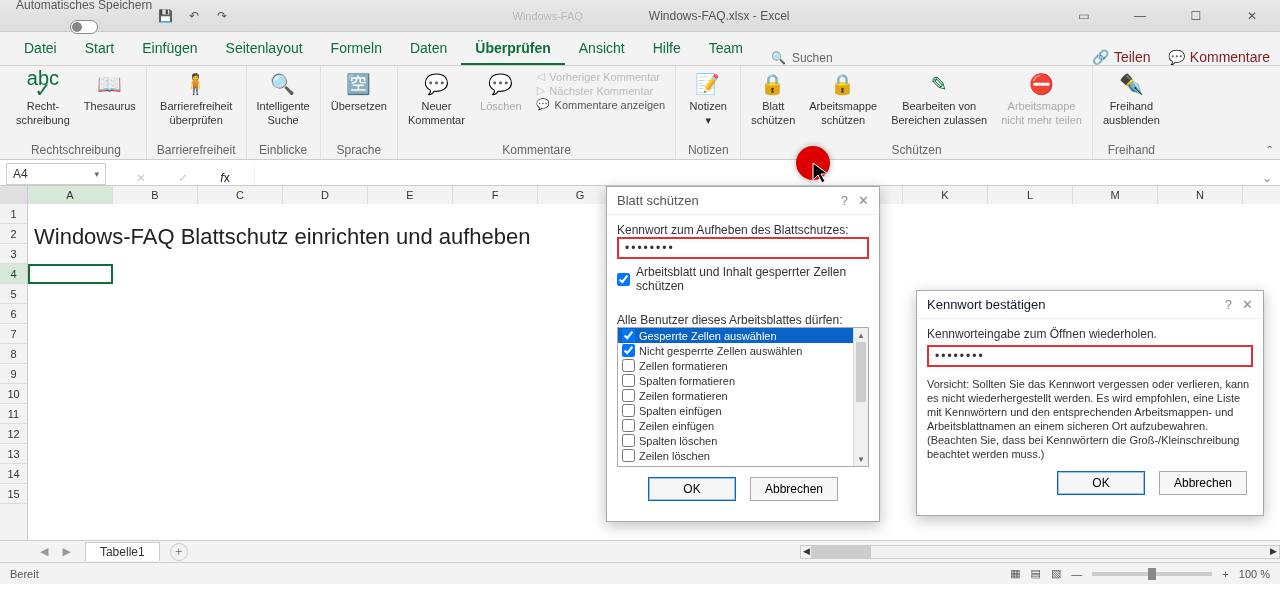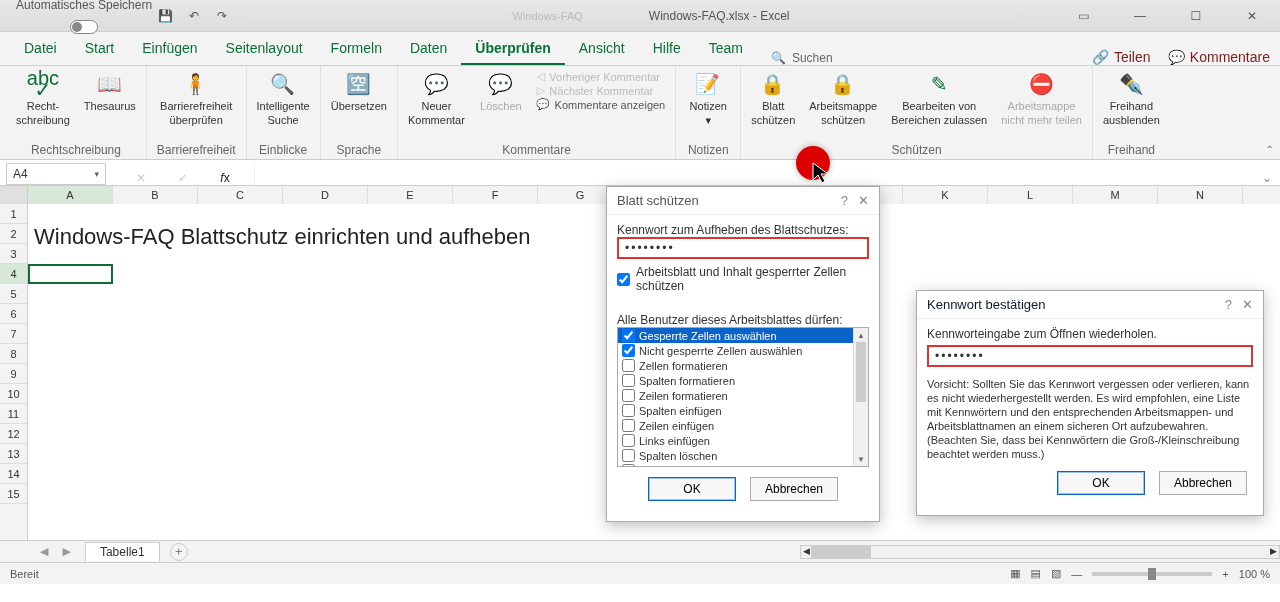--- a/index.html
+++ b/index.html
@@ -363,24 +363,20 @@
       <div class="item">
           <input type="checkbox" style="">
           <span>Spalten einfügen</span>
         </div>
       <div class="item">
           <input type="checkbox" style="">
           <span>Zeilen einfügen</span>
         </div>
       <div class="item">
           <input type="checkbox" style="">
-          <span>Links einfügen</span>
-        </div>
-      <div class="item">
-          <input type="checkbox" style="">
           <span>Spalten löschen</span>
         </div>
       <div class="item">
           <input type="checkbox" style="">
           <span>Zeilen löschen</span>
         </div>
       <div class="scrollbar">
         <div class="arrow" style="top:0">▴</div>
         <div class="thumb"></div>
         <div class="arrow" style="bottom:0">▾</div>

